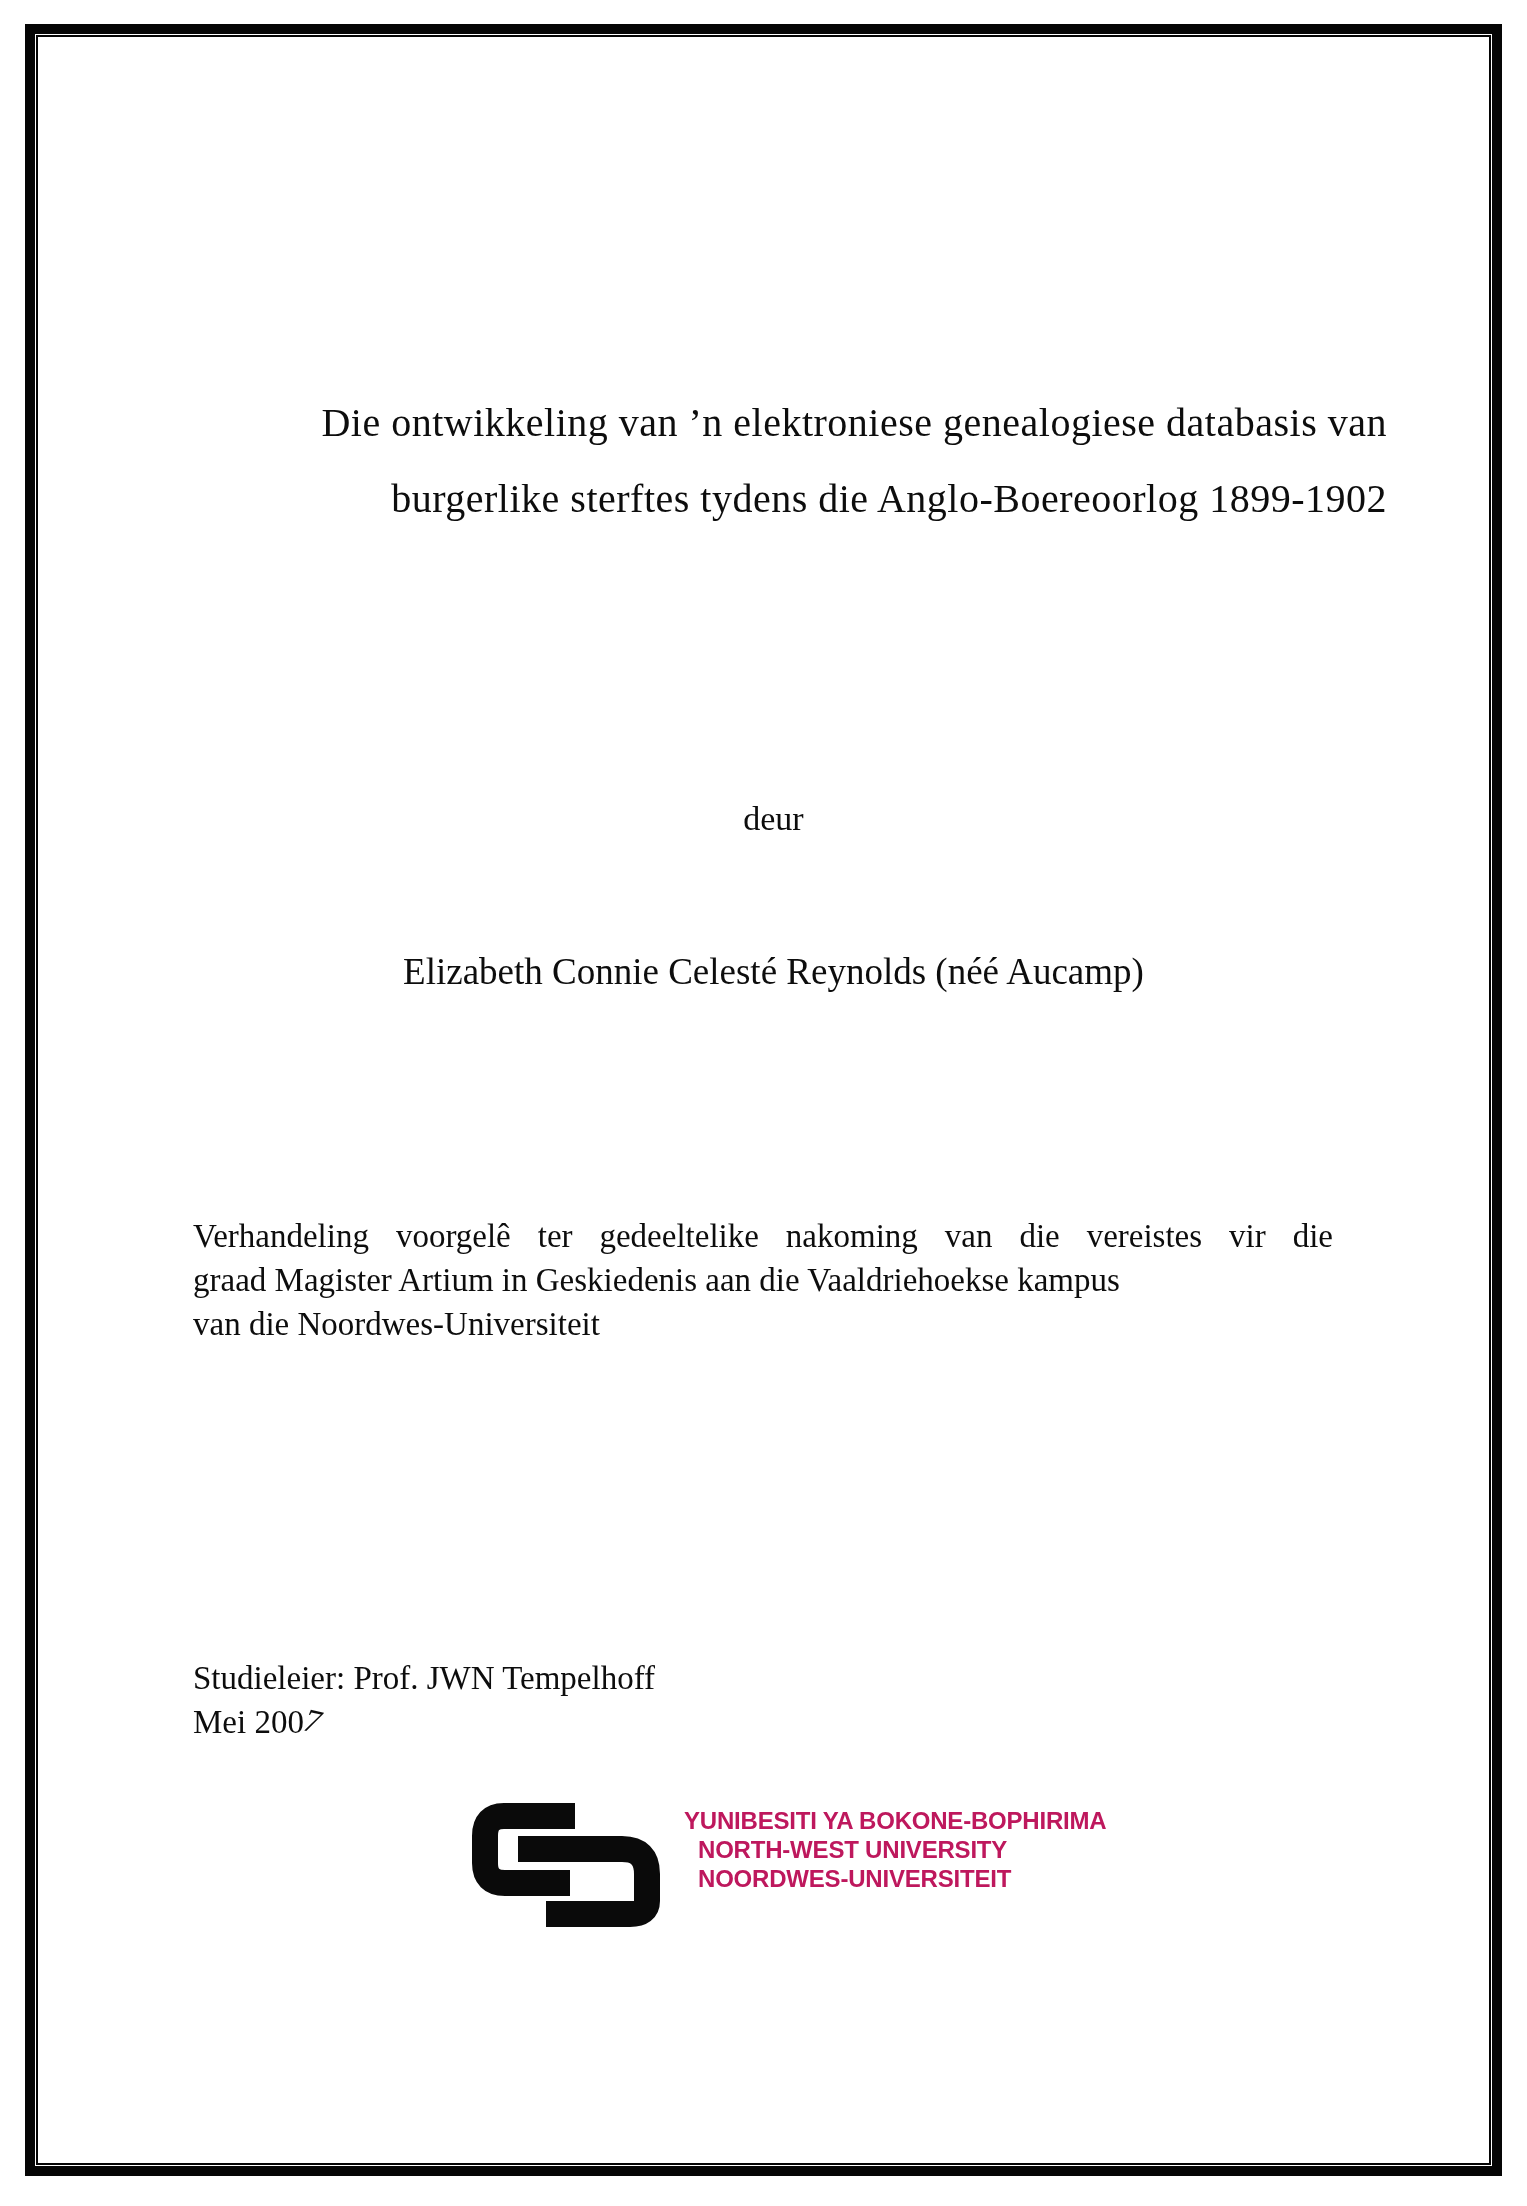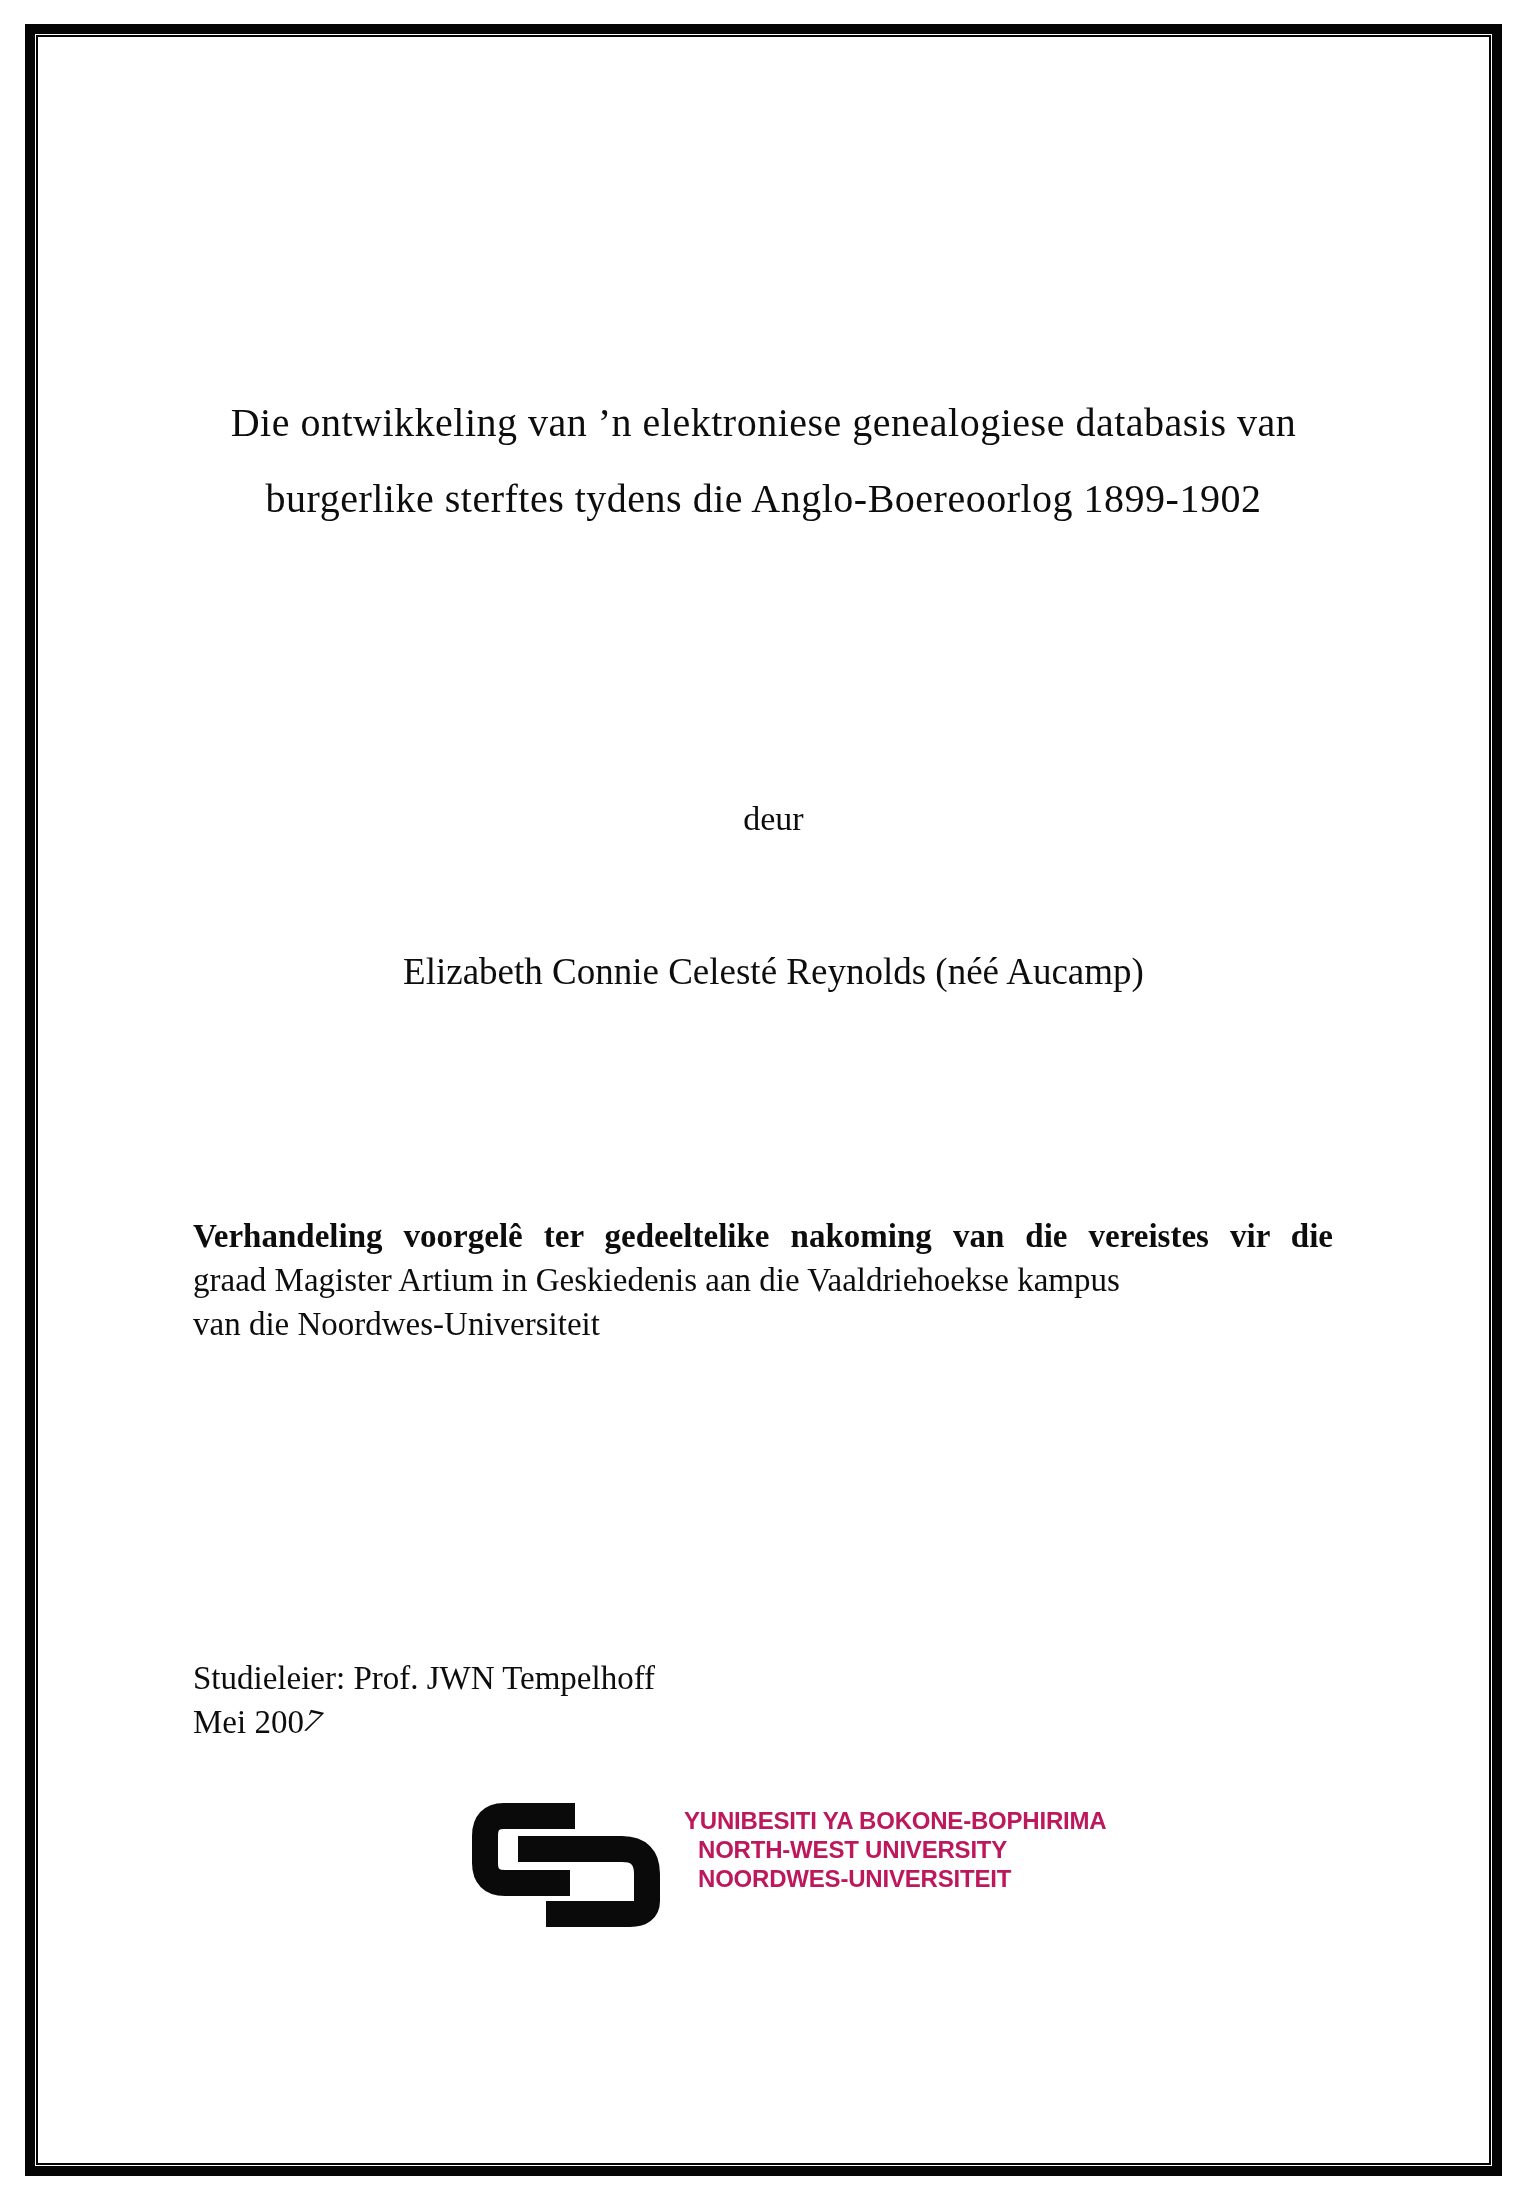--- a/index.html
+++ b/index.html
@@ -33,21 +33,21 @@
     right: 1px;
     bottom: 1px;
     border: 2px solid #050505;
   }
   
   .title-block {
     position: absolute;
     left: 140px;
     width: 1247px;
     top: 385px;
-    text-align: center;
+    text-align: right;
     font-size: 40px;
     line-height: 76px;
     letter-spacing: 0.5px;
   }
   .byline {
     position: absolute;
     left: 0;
     width: 1547px;
     top: 800px;
     text-align: center;
@@ -65,21 +65,20 @@
     position: absolute;
     left: 193px;
     width: 1140px;
     top: 1214px;
     font-size: 33px;
     line-height: 44px;
   }
   .statement .justified-line {
     text-align: justify;
     text-align-last: justify;
-    font-weight: bold;
   }
   .statement .italic {
   }
   .supervisor-block {
     position: absolute;
     left: 193px;
     width: 900px;
     top: 1636px;
     font-size: 33px;
     line-height: 44px;

